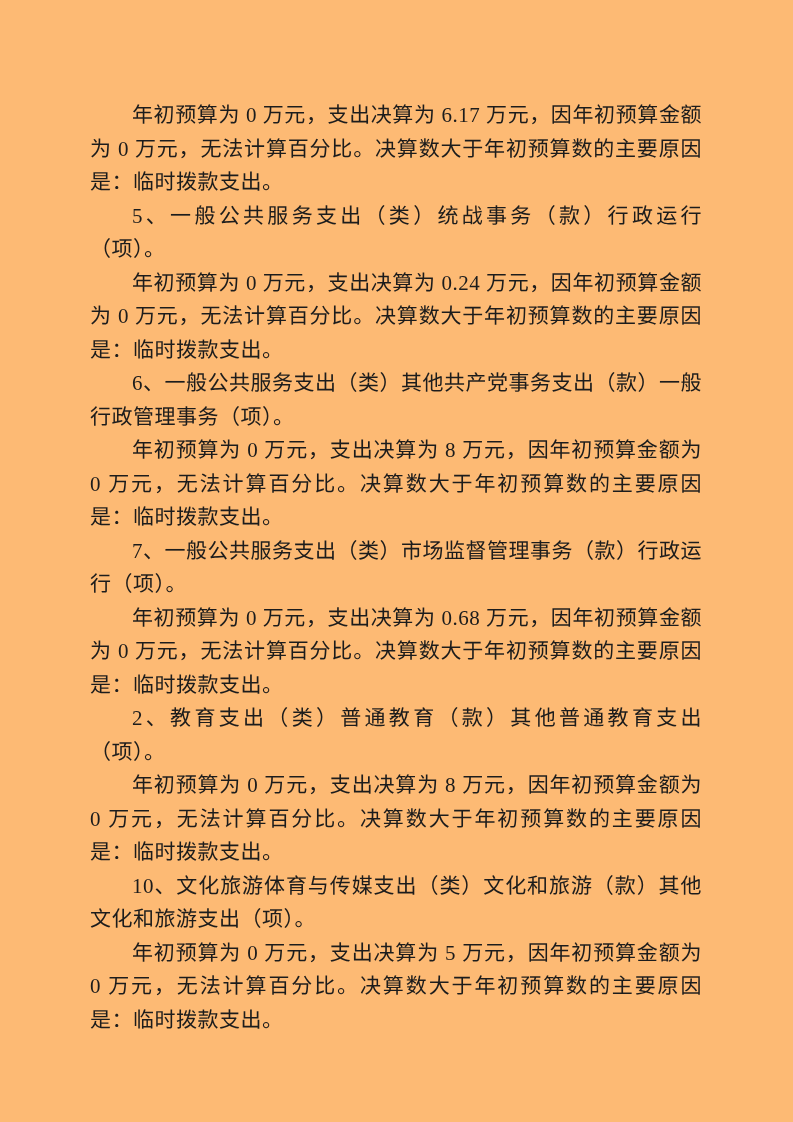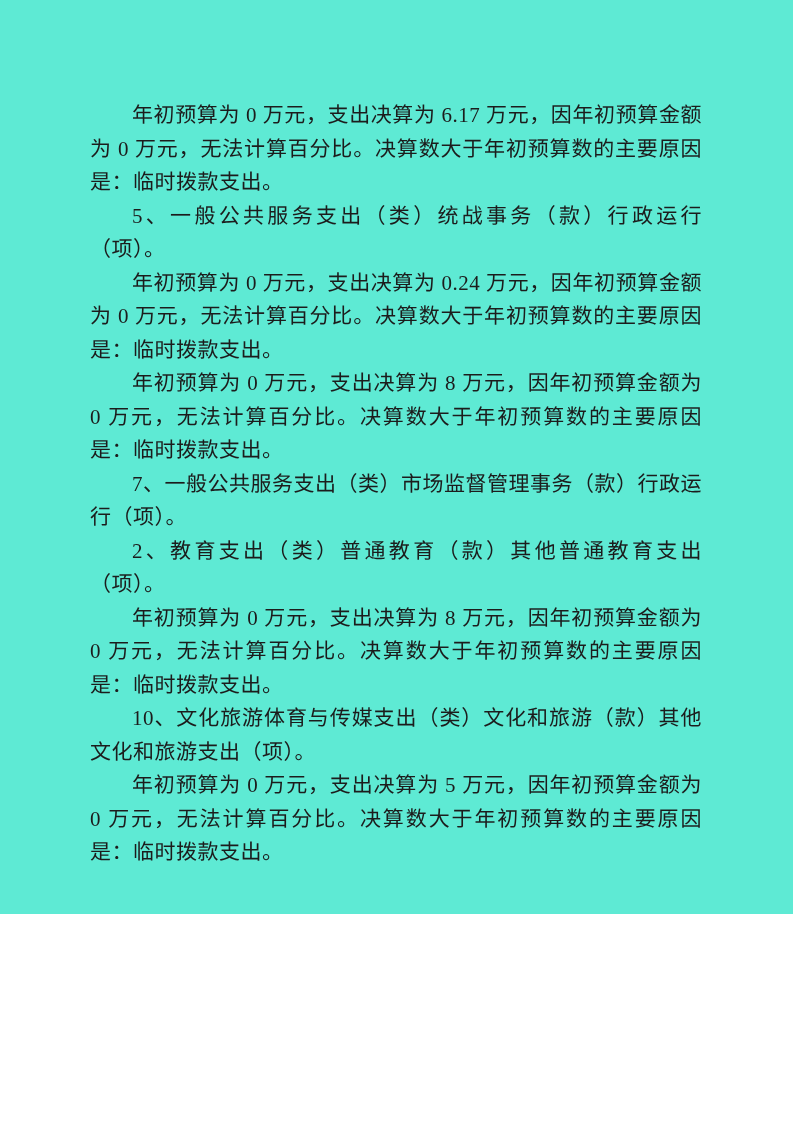--- a/index.html
+++ b/index.html
@@ -4,23 +4,23 @@
 <title>Document</title>
 <style>
   html, body {
     margin: 0;
     padding: 0;
     background: #ffffff;
   }
   .page {
     position: relative;
     width: 793px;
-    height: 914px;
+    height: 1122px;
     margin: 0 auto;
-    background: #5eead4;
+    background: #fdba74;
     overflow: hidden;
     font-family: "Liberation Serif", "DejaVu Serif", serif;
   }
   .content {
     position: absolute;
     top: 99px;
     left: 90px;
     width: 612px;
     color: #1c1c1c;
     font-size: 21px;
@@ -37,20 +37,22 @@
   }
 </style>
 </head>
 <body>
 
 <div class="page">
   <div class="content">
     <p>年初预算为 0 万元，支出决算为 6.17 万元，因年初预算金额为 0 万元，无法计算百分比。决算数大于年初预算数的主要原因是：临时拨款支出。</p>
     <p>5、一般公共服务支出（类）统战事务（款）行政运行（项）。</p>
     <p>年初预算为 0 万元，支出决算为 0.24 万元，因年初预算金额为 0 万元，无法计算百分比。决算数大于年初预算数的主要原因是：临时拨款支出。</p>
+    <p>6、一般公共服务支出（类）其他共产党事务支出（款）一般行政管理事务（项）。</p>
     <p>年初预算为 0 万元，支出决算为 8 万元，因年初预算金额为 0 万元，无法计算百分比。决算数大于年初预算数的主要原因是：临时拨款支出。</p>
     <p>7、一般公共服务支出（类）市场监督管理事务（款）行政运行（项）。</p>
+    <p>年初预算为 0 万元，支出决算为 0.68 万元，因年初预算金额为 0 万元，无法计算百分比。决算数大于年初预算数的主要原因是：临时拨款支出。</p>
     <p>2、教育支出（类）普通教育（款）其他普通教育支出（项）。</p>
     <p>年初预算为 0 万元，支出决算为 8 万元，因年初预算金额为 0 万元，无法计算百分比。决算数大于年初预算数的主要原因是：临时拨款支出。</p>
     <p>10、文化旅游体育与传媒支出（类）文化和旅游（款）其他文化和旅游支出（项）。</p>
     <p>年初预算为 0 万元，支出决算为 5 万元，因年初预算金额为 0 万元，无法计算百分比。决算数大于年初预算数的主要原因是：临时拨款支出。</p>
   </div>
 </div>
 
 </body></html>

